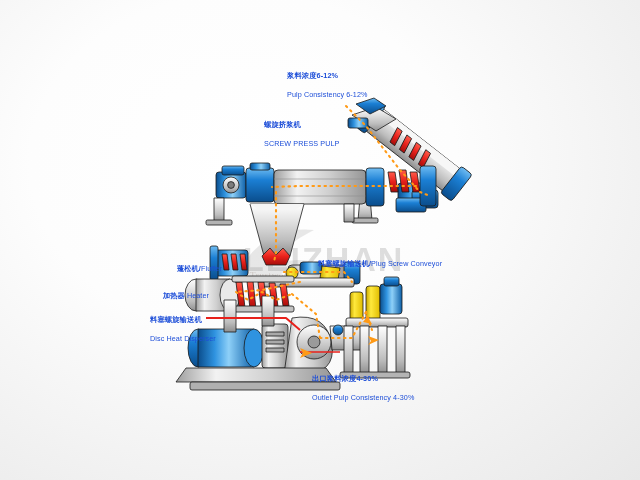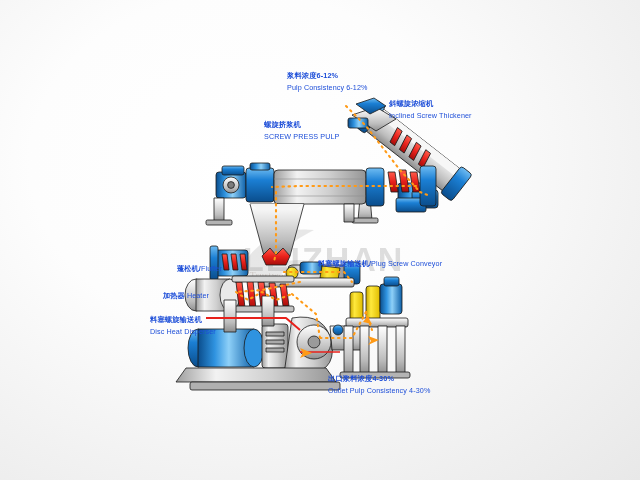--- a/index.html
+++ b/index.html
@@ -5,21 +5,21 @@
   html,body{margin:0;padding:0;}
   body{
     width:640px;height:480px;
     background:radial-gradient(ellipse at 38% 34%, #ffffff 0%, #fdfdfd 38%, #f2f2f2 70%, #e8e8e8 100%);
     font-family:"Liberation Sans","DejaVu Sans",sans-serif;
     overflow:hidden;position:relative;
   }
   #stage{position:absolute;inset:0;}
   .lbl{position:absolute;color:#1d4ed8;line-height:1.35;white-space:nowrap;}
   .lbl .cn{font-size:7.3px;font-weight:bold;letter-spacing:.1px;display:block;}
-  .lbl .en{font-size:7.2px;display:block;margin-top:2px;letter-spacing:.1px;}
+  .lbl .en{font-size:7.2px;display:block;margin-top:9px;letter-spacing:.1px;}
   .lbl.inline{font-size:7.2px;}
   .lbl.inline .cn,.lbl.inline .en{display:inline;font-size:7.2px;margin:0;}
   .wm{position:absolute;pointer-events:none;}
   #wm-main{left:243px;top:240px;font-size:34px;font-weight:bold;letter-spacing:2px;
     color:rgba(150,150,150,.30);font-family:"Liberation Sans",sans-serif;}
   #wm-sub{left:250px;top:270px;font-size:9px;letter-spacing:.6px;
     color:rgba(168,150,140,.42);font-family:"Liberation Serif",serif;}
   #wm-swoosh{left:228px;top:218px;width:120px;height:80px;opacity:.22;}
   svg{display:block;}
 </style>
@@ -242,24 +242,20 @@
       <path d="M366 314 l6 10 l-9 -2 l3 -4 z"></path>
       <path d="M368 336 l11 4 l-11 5 l3 -4 z"></path>
     </g>
   </svg>
 
   <div class="lbl" style="left:287px;top:71px">
     <span class="cn">浆料浓度6-12%</span>
     <span class="en">Pulp Consistency 6-12%</span>
   </div>
 
-  <div class="lbl" style="left:389px;top:99px">
-    <span class="cn">斜螺旋浓缩机</span>
-    <span class="en">Inclined Screw Thickener</span>
-  </div>
 
   <div class="lbl" style="left:264px;top:120px">
     <span class="cn">螺旋挤浆机</span>
     <span class="en">SCREW PRESS PULP</span>
   </div>
 
 
 
   <div class="lbl inline" style="left:318px;top:259px">
     <span class="cn">料塞螺旋输送机/</span><span class="en">Plug Screw Conveyor</span>
@@ -272,18 +268,18 @@
   <div class="lbl inline" style="left:163px;top:291px">
     <span class="cn">加热器</span>
     <span class="en">Heater</span>
   </div>
 
   <div class="lbl" style="left:150px;top:315px">
     <span class="cn">料塞螺旋输送机</span>
     <span class="en">Disc Heat Disperser</span>
   </div>
 
-  <div class="lbl" style="left:328px;top:374px">
+  <div class="lbl" style="left:312px;top:374px">
     <span class="cn">出口浆料浓度4-30%</span>
     <span class="en">Outlet Pulp Consistency 4-30%</span>
   </div>
 
 </div>
 
 </body></html>

